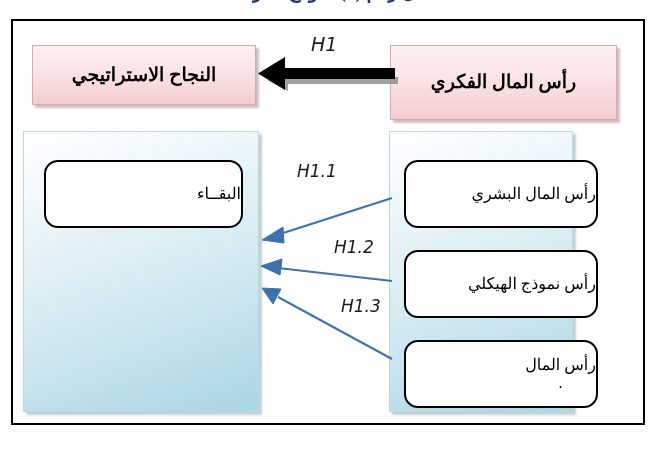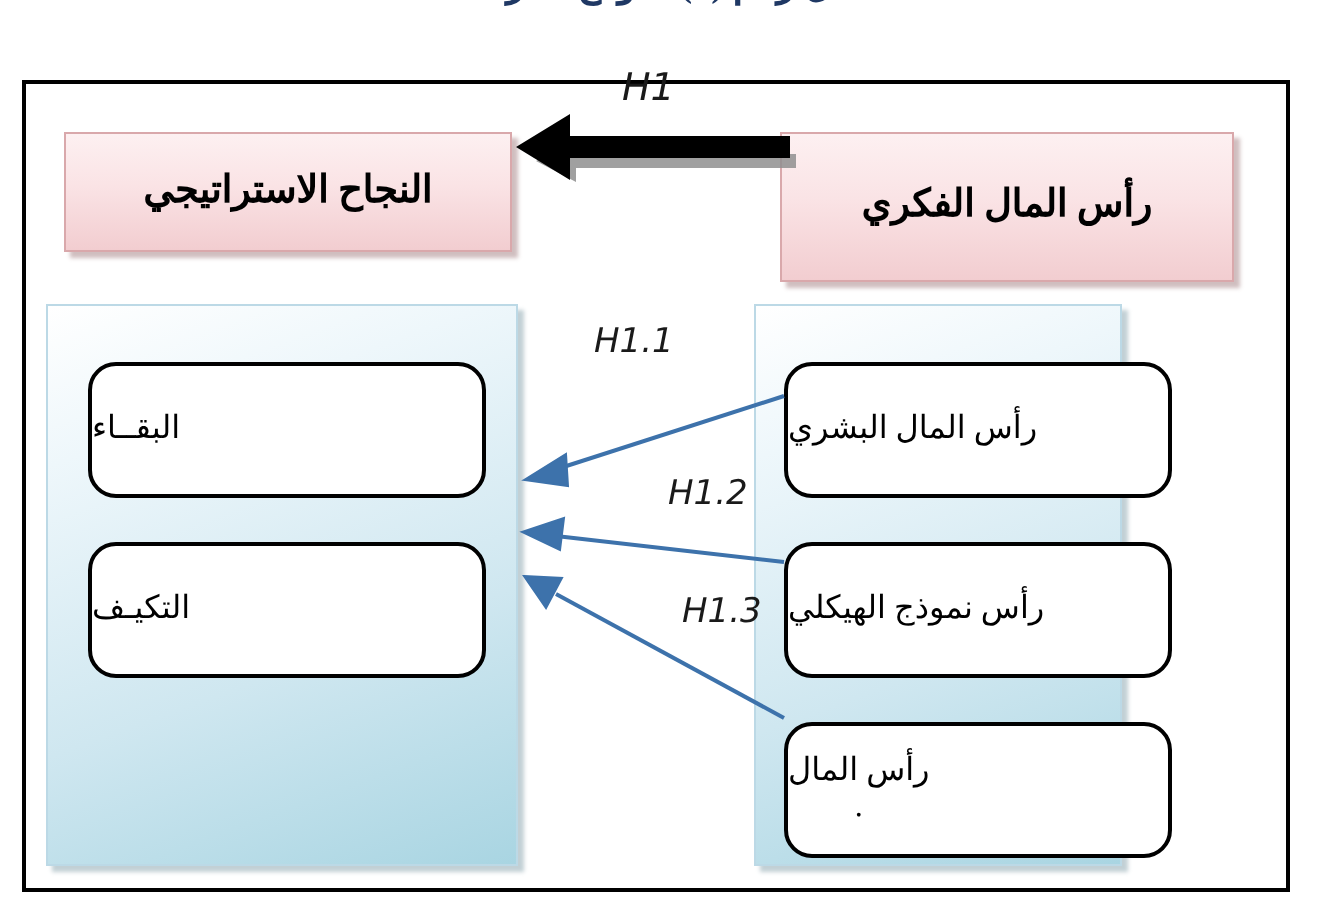--- a/index.html
+++ b/index.html
@@ -41,21 +41,20 @@
   
   #diagram-frame {
     position: absolute;
     left: 11px;
     top: 19px;
     width: 634px;
     height: 406px;
     border: 2px solid #000000;
     box-sizing: border-box;
     background: #ffffff;
-    margin-top: 21px;
   }
 
   
   .pink-box {
     position: absolute;
     box-sizing: border-box;
     border: 1px solid #d9a8ab;
     background: linear-gradient(to bottom, #fdf0f1 0%, #fae3e5 45%, #f2cdd0 100%);
     box-shadow: 3px 3px 2px rgba(150,110,112,0.45);
     display: flex;
@@ -92,36 +91,36 @@
     background: linear-gradient(160deg, #ffffff 0%, #eef7fb 22%, #cfe7f0 62%, #a9d5e2 100%);
     box-shadow: 3px 3px 2px rgba(120,150,162,0.45);
   }
   #panel-outcomes {
     left: 10px;
     top: 110px;
     width: 236px;
     height: 281px;
   }
   #panel-capital-types {
-    left: 364px;
+    left: 376px;
     top: 110px;
     width: 184px;
     height: 281px;
   }
 
   
   .item-box {
     position: absolute;
     box-sizing: border-box;
     background: #ffffff;
     border: 2px solid #000000;
     border-radius: 14px;
     display: flex;
     align-items: center;
-    justify-content: flex-end;
+    justify-content: flex-start;
     direction: rtl;
     text-align: center;
   }
   .item-box .label {
     font-family: "Liberation Serif", serif;
     font-size: 16px;
     font-weight: normal;
     color: #000000;
     white-space: pre-line;
     line-height: 1.15;
@@ -176,23 +175,20 @@
   <div id="box-intellectual-capital" class="pink-box">
     <span class="label">رأس المال الفكري</span>
   </div>
 
   <div id="panel-outcomes" class="blue-panel">
 
     <div id="item-survival" class="item-box tall-left">
       <span class="label">البقــاء</span>
     </div>
 
-    <div id="item-adaptation" class="item-box tall-left">
-      <span class="label">التكيـف</span>
-    </div>
 
   </div>
 
   <div id="panel-capital-types" class="blue-panel">
 
     <div id="item-human-capital" class="item-box tall-right">
       <span class="label">رأس المال البشري</span>
     </div>
 
     <div id="item-structural-capital" class="item-box tall-right">

